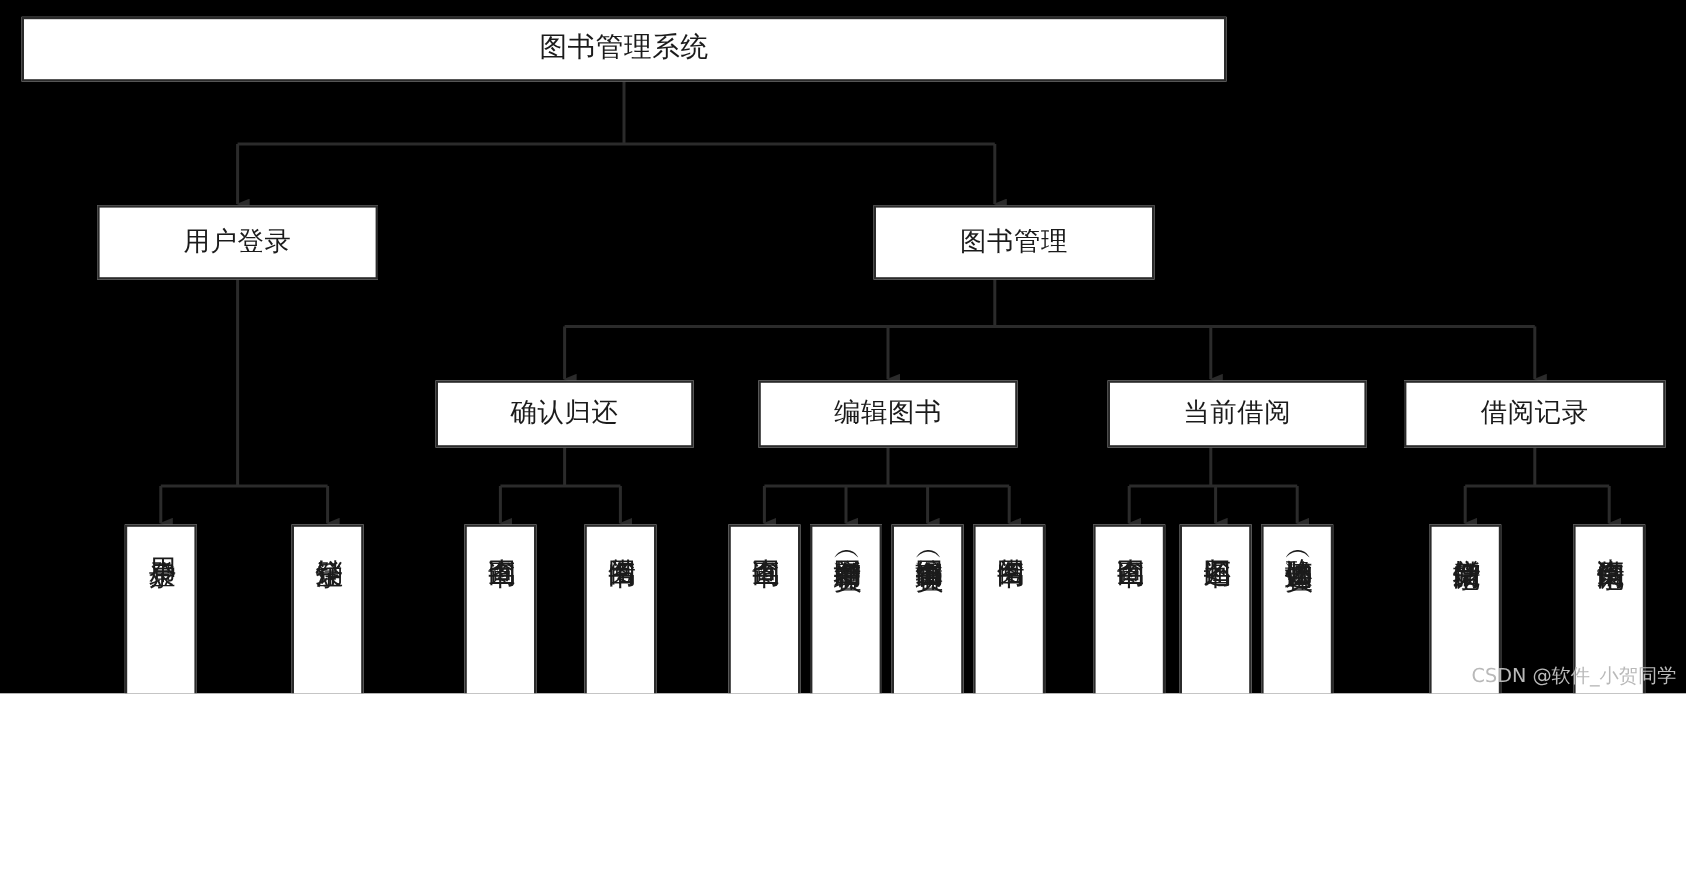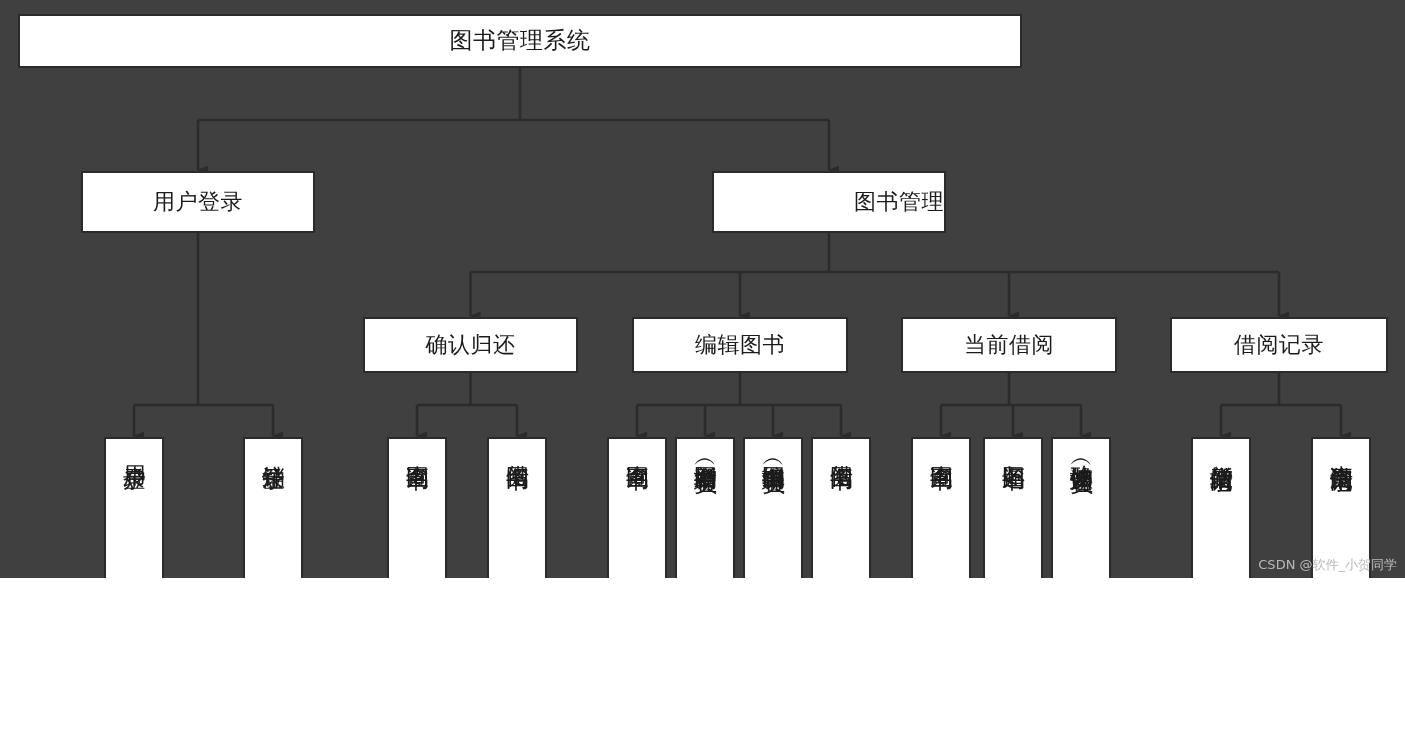--- a/index.html
+++ b/index.html
@@ -5,21 +5,21 @@
 <style>
   html, body {
     margin: 0;
     padding: 0;
     background: #ffffff;
   }
   #canvas {
     position: relative;
     width: 1405px;
     height: 578px;
-    background: #404040;
+    background: #000000;
     font-family: "DejaVu Sans", "Liberation Sans", sans-serif;
     overflow: hidden;
   }
   #edges {
     position: absolute;
     left: 0;
     top: 0;
     width: 1405px;
     height: 747px;
     pointer-events: none;
@@ -59,21 +59,21 @@
     text-orientation: upright;
     font-size: 23px;
     line-height: 1.12;
     letter-spacing: 1px;
     white-space: nowrap;
   }
   #watermark {
     position: absolute;
     right: 8px;
     bottom: 4px;
-    font-size: 13px;
+    font-size: 16px;
     color: #b9b9b9;
     font-family: "DejaVu Sans", "Liberation Sans", sans-serif;
     white-space: nowrap;
     user-select: none;
   }
 </style>
 </head>
 <body>
 
 <div id="canvas">
@@ -121,30 +121,30 @@
       </g>
   </svg>
 
   <div id="nodes">
       <div class="node horiz root" style="left: 18px; top: 14px; width: 1004px; height: 54px; border-color: rgb(43, 43, 43); background: rgb(255, 255, 255); color: rgb(27, 27, 27);">
         <span class="label">图书管理系统</span>
       </div>
       <div class="node horiz" style="left: 81px; top: 171px; width: 234px; height: 62px; border-color: rgb(43, 43, 43); background: rgb(255, 255, 255); color: rgb(27, 27, 27);">
         <span class="label">用户登录</span>
       </div>
-      <div class="node horiz" style="left: 712px; top: 171px; width: 234px; height: 62px; border-color: rgb(43, 43, 43); background: rgb(255, 255, 255); color: rgb(27, 27, 27); justify-content: flex-end;">
+      <div class="node horiz" style="left: 728px; top: 171px; width: 234px; height: 62px; border-color: rgb(43, 43, 43); background: rgb(255, 255, 255); color: rgb(27, 27, 27);">
         <span class="label">图书管理</span>
       </div>
       <div class="node horiz" style="left: 363px; top: 317px; width: 215px; height: 56px; border-color: rgb(43, 43, 43); background: rgb(255, 255, 255); color: rgb(27, 27, 27);">
         <span class="label">确认归还</span>
       </div>
       <div class="node horiz" style="left: 632px; top: 317px; width: 216px; height: 56px; border-color: rgb(43, 43, 43); background: rgb(255, 255, 255); color: rgb(27, 27, 27);">
         <span class="label">编辑图书</span>
       </div>
-      <div class="node horiz" style="left: 901px; top: 317px; width: 216px; height: 56px; border-color: rgb(43, 43, 43); background: rgb(255, 255, 255); color: rgb(27, 27, 27);">
+      <div class="node horiz" style="left: 923px; top: 317px; width: 216px; height: 56px; border-color: rgb(43, 43, 43); background: rgb(255, 255, 255); color: rgb(27, 27, 27);">
         <span class="label">当前借阅</span>
       </div>
       <div class="node horiz" style="left: 1170px; top: 317px; width: 218px; height: 56px; border-color: rgb(43, 43, 43); background: rgb(255, 255, 255); color: rgb(27, 27, 27);">
         <span class="label">借阅记录</span>
       </div>
       <div class="node leaf" style="left: 104px; top: 437px; width: 60px; height: 297px; border-color: rgb(43, 43, 43); background: rgb(255, 255, 255); color: rgb(27, 27, 27);">
         <span class="label">用户登录</span>
       </div>
       <div class="node leaf" style="left: 243px; top: 437px; width: 60px; height: 297px; border-color: rgb(43, 43, 43); background: rgb(255, 255, 255); color: rgb(27, 27, 27);">
         <span class="label">注销登录</span>

